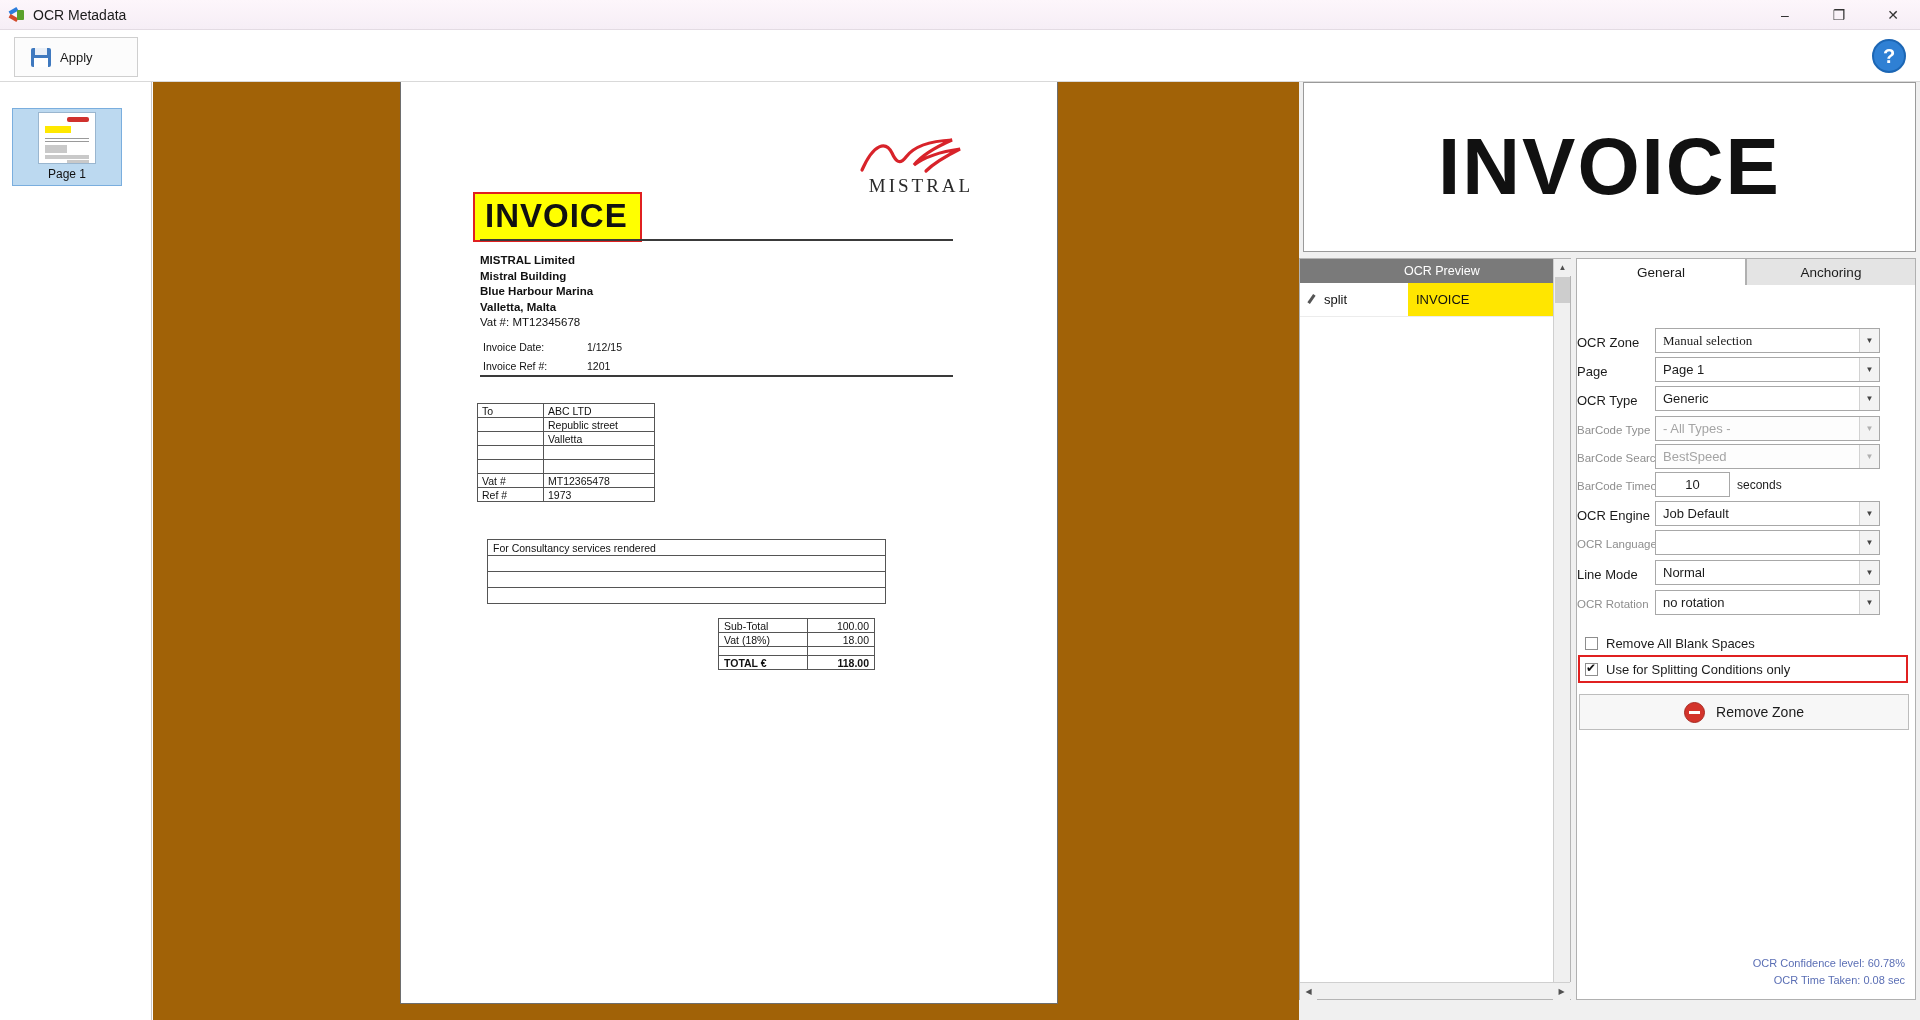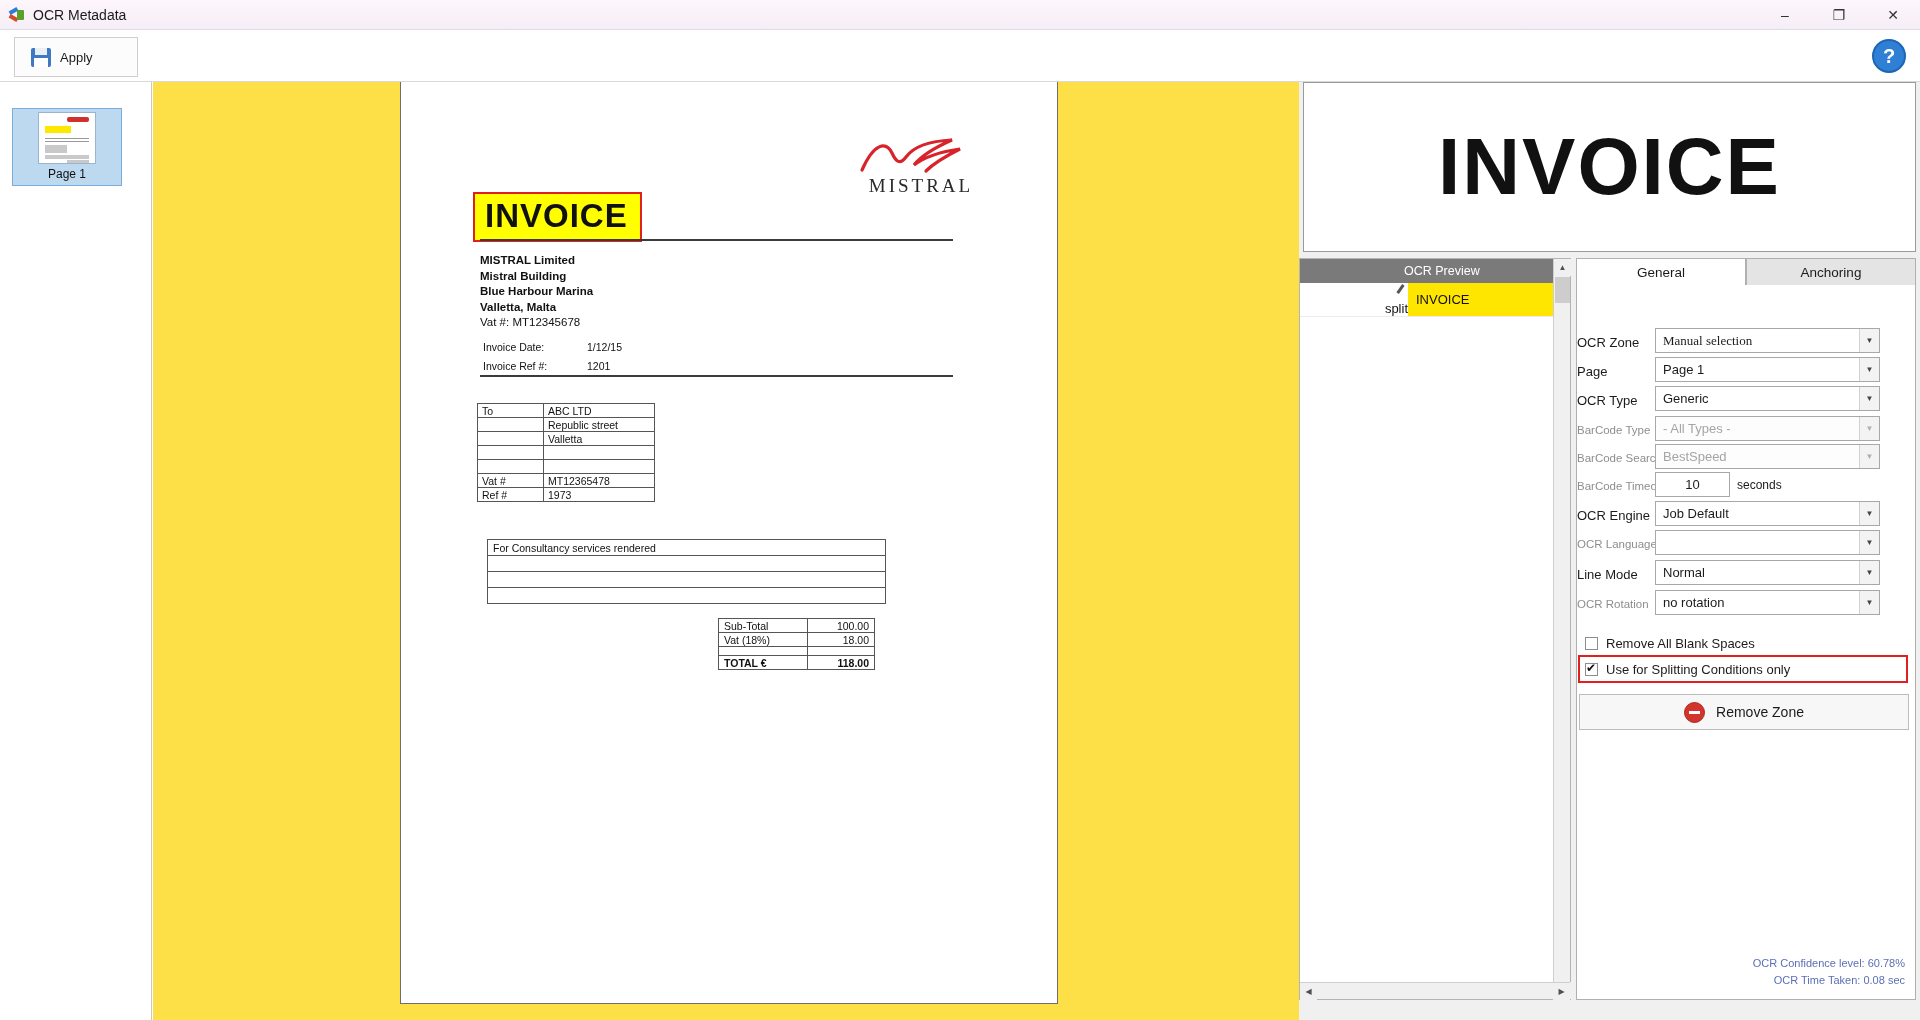--- a/index.html
+++ b/index.html
@@ -93,21 +93,21 @@
   }
   .thumb-page .tl-red { position: absolute; left: 28px; top: 4px; width: 22px; height: 5px; background: #d0312d; border-radius: 2px; }
   .thumb-page .tl-yellow { position: absolute; left: 6px; top: 13px; width: 26px; height: 7px; background: #ffe800; }
   .thumb-page .tl-line { position: absolute; left: 6px; width: 44px; height: 1px; background: #9a9a9a; }
   .thumb-page .tb { position: absolute; background: #c9c9c9; }
   .thumb-label { font-size: 12px; color: #111; margin-top: 3px; }
 
   
   .viewer {
     position: absolute; left: 153px; top: 82px; width: 1333px; height: 938px;
-    background: #fde047; overflow: hidden;
+    background: #a16207; overflow: hidden;
   }
   .page {
     position: absolute; left: 247px; top: -8px; width: 658px; height: 930px;
     background: #ffffff; border: 1px solid #6e6e6e;
   }
   .mistral-logo {
     position: absolute; right: 66px; top: 62px; width: 140px; text-align: center;
   }
   .mistral-swoosh {
     height: 38px; position: relative;
@@ -176,23 +176,22 @@
   .field-grid {
     position: absolute; left: 0px; top: 176px; width: 272px; height: 742px;
     background: #ffffff; border: 1px solid #b4b4b4;
   }
   .fg-head { display: flex; height: 24px; background: #7a7a7a; color: #fff; font-size: 12.5px; }
   .fg-head div { display: flex; align-items: center; padding-left: 8px; border-right: 1px solid #8e8e8e; }
   .fg-head .c1 { width: 96px; margin-top: 48px; }
   .fg-head .c2 { flex: 1; }
   .fg-row { display: flex; height: 34px; font-size: 13px; border-bottom: 1px solid #ececec; }
   .fg-row .c1 {
-    width: 108px; display: flex; align-items: flex-end; gap: 5px; padding-left: 6px; color: #111;
+    width: 108px; display: flex; align-items: center; gap: 5px; padding-left: 6px; color: #111;
     background: #ffffff;
-    flex-direction: column;
   }
   .fg-row .c2 {
     flex: 1; display: flex; align-items: center; padding-left: 8px;
     background: #ffe600; color: #111;
   }
   .pen-icon { width: 13px; height: 13px; position: relative; flex: none; }
   .pen-icon:before {
     content: ""; position: absolute; left: 4px; top: 1px; width: 3px; height: 10px;
     background: #555; transform: rotate(35deg);
   }

